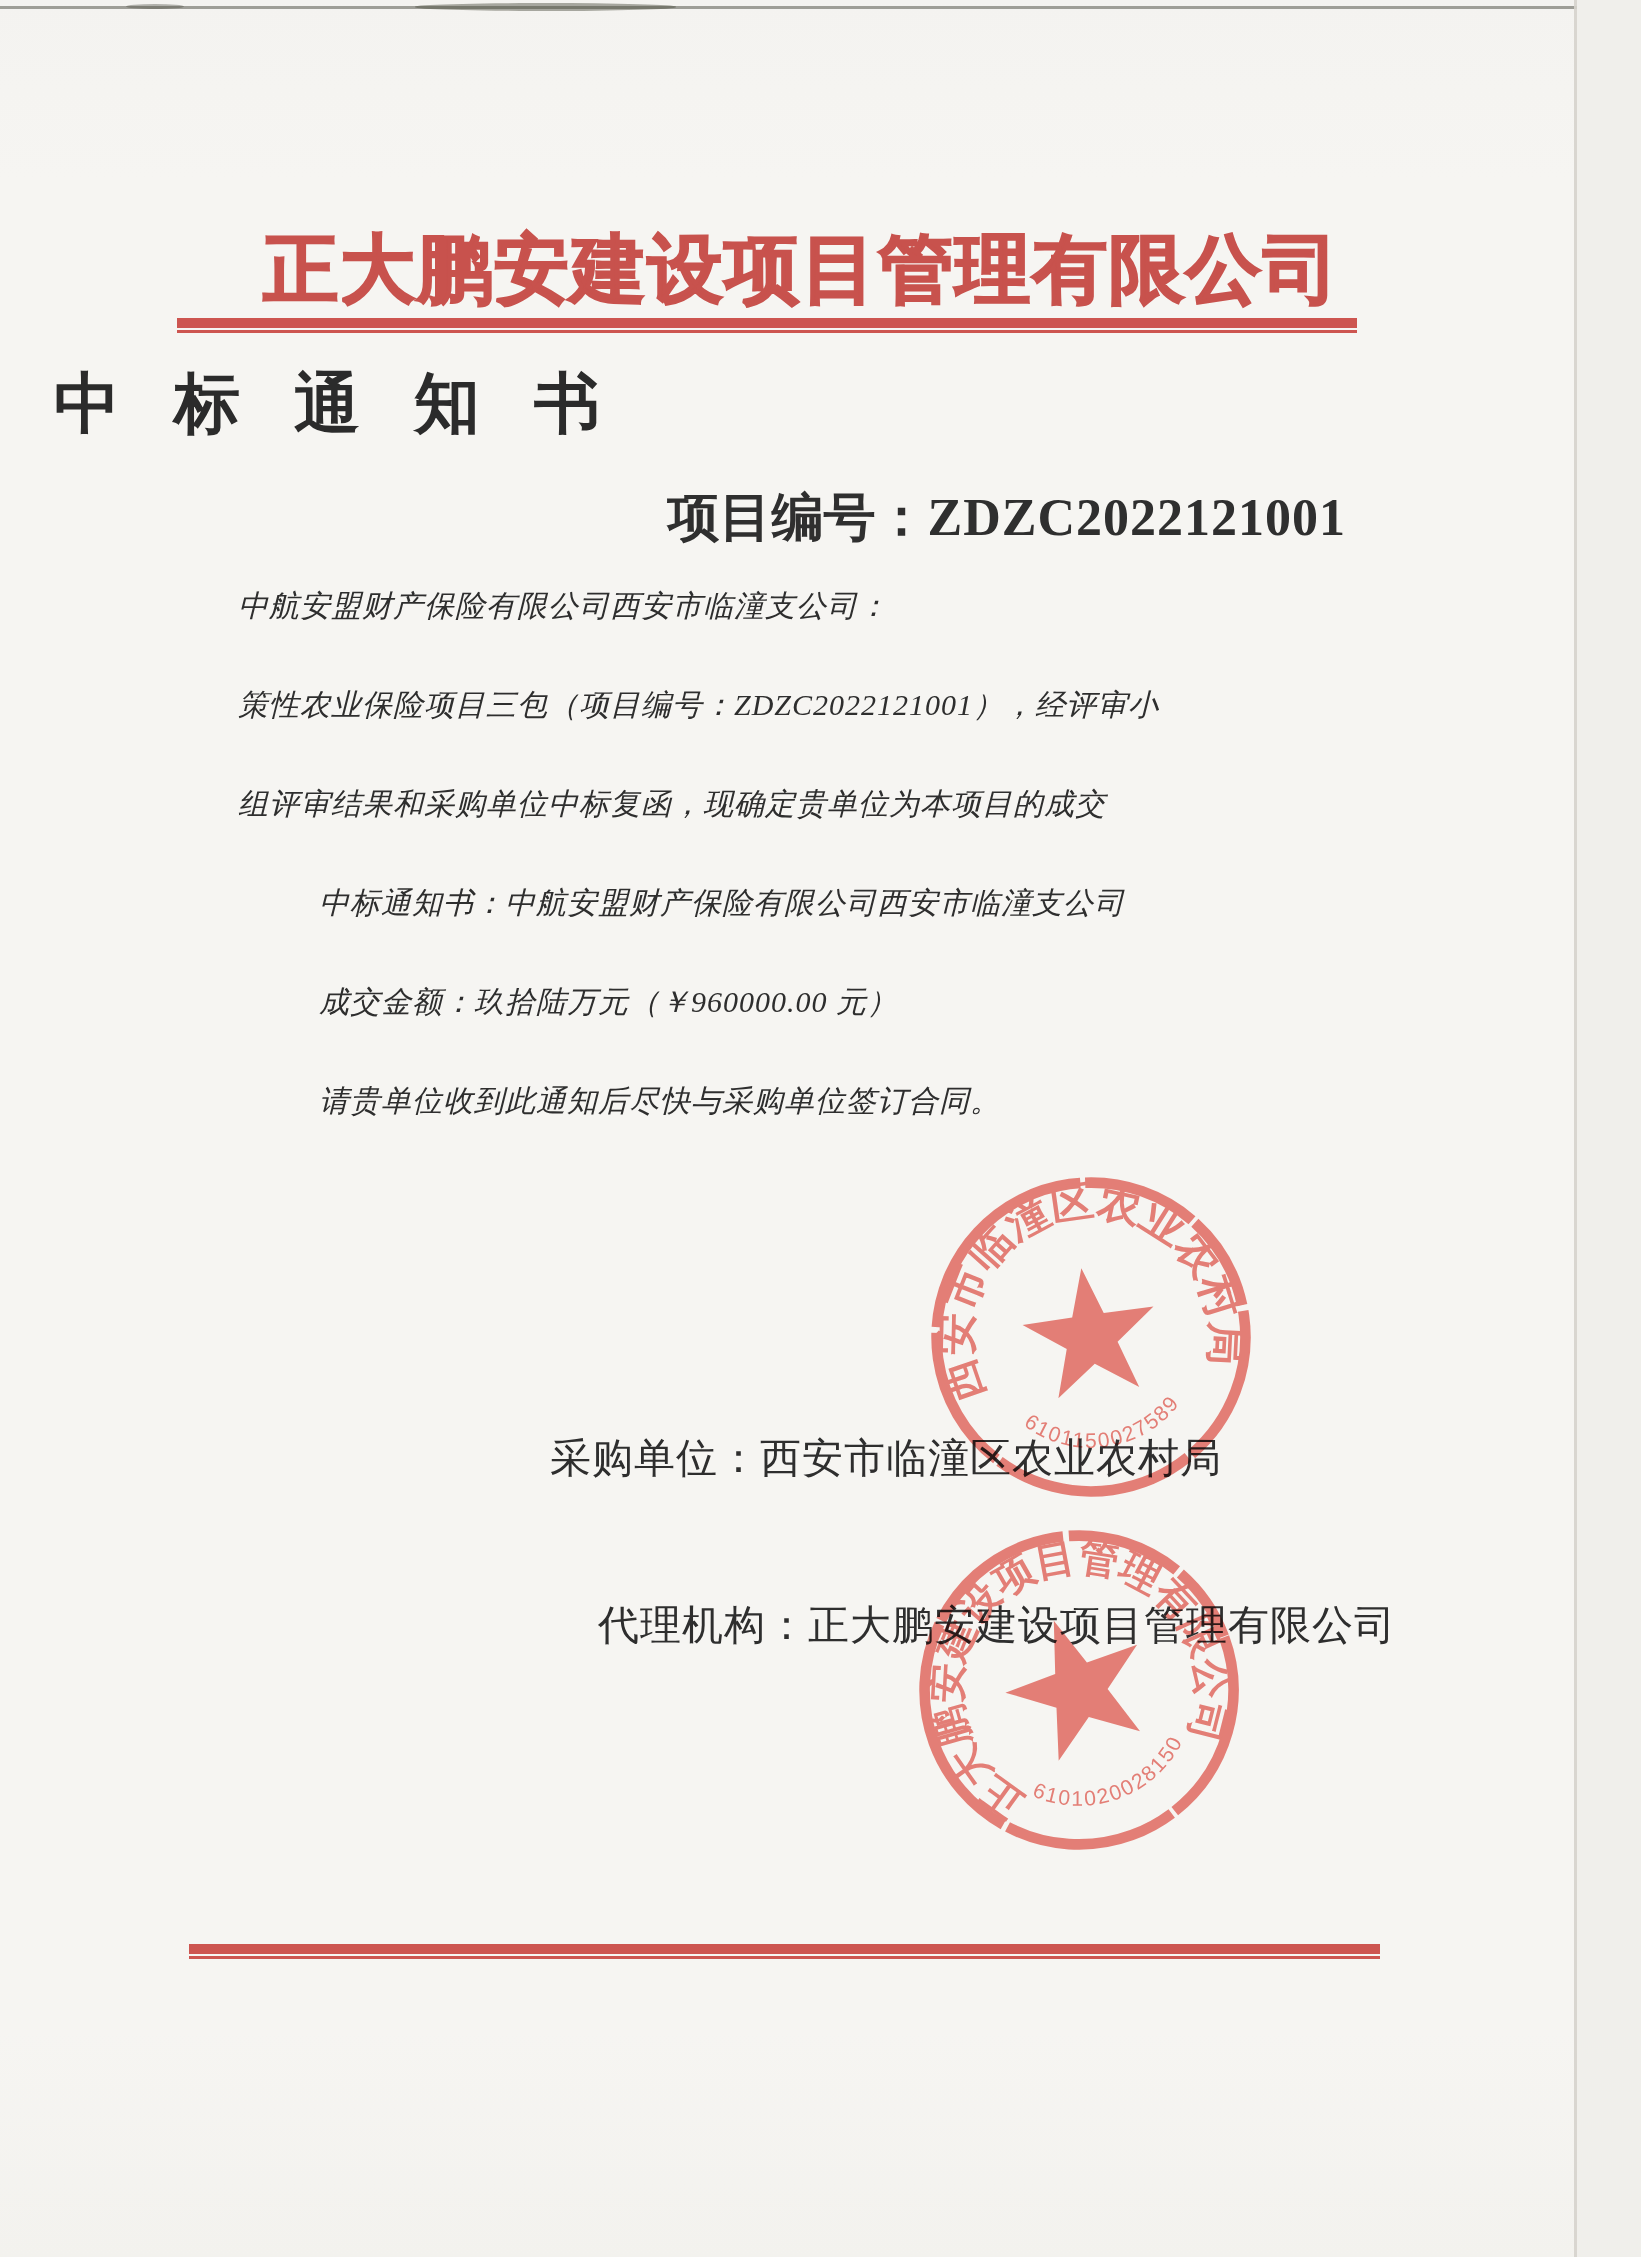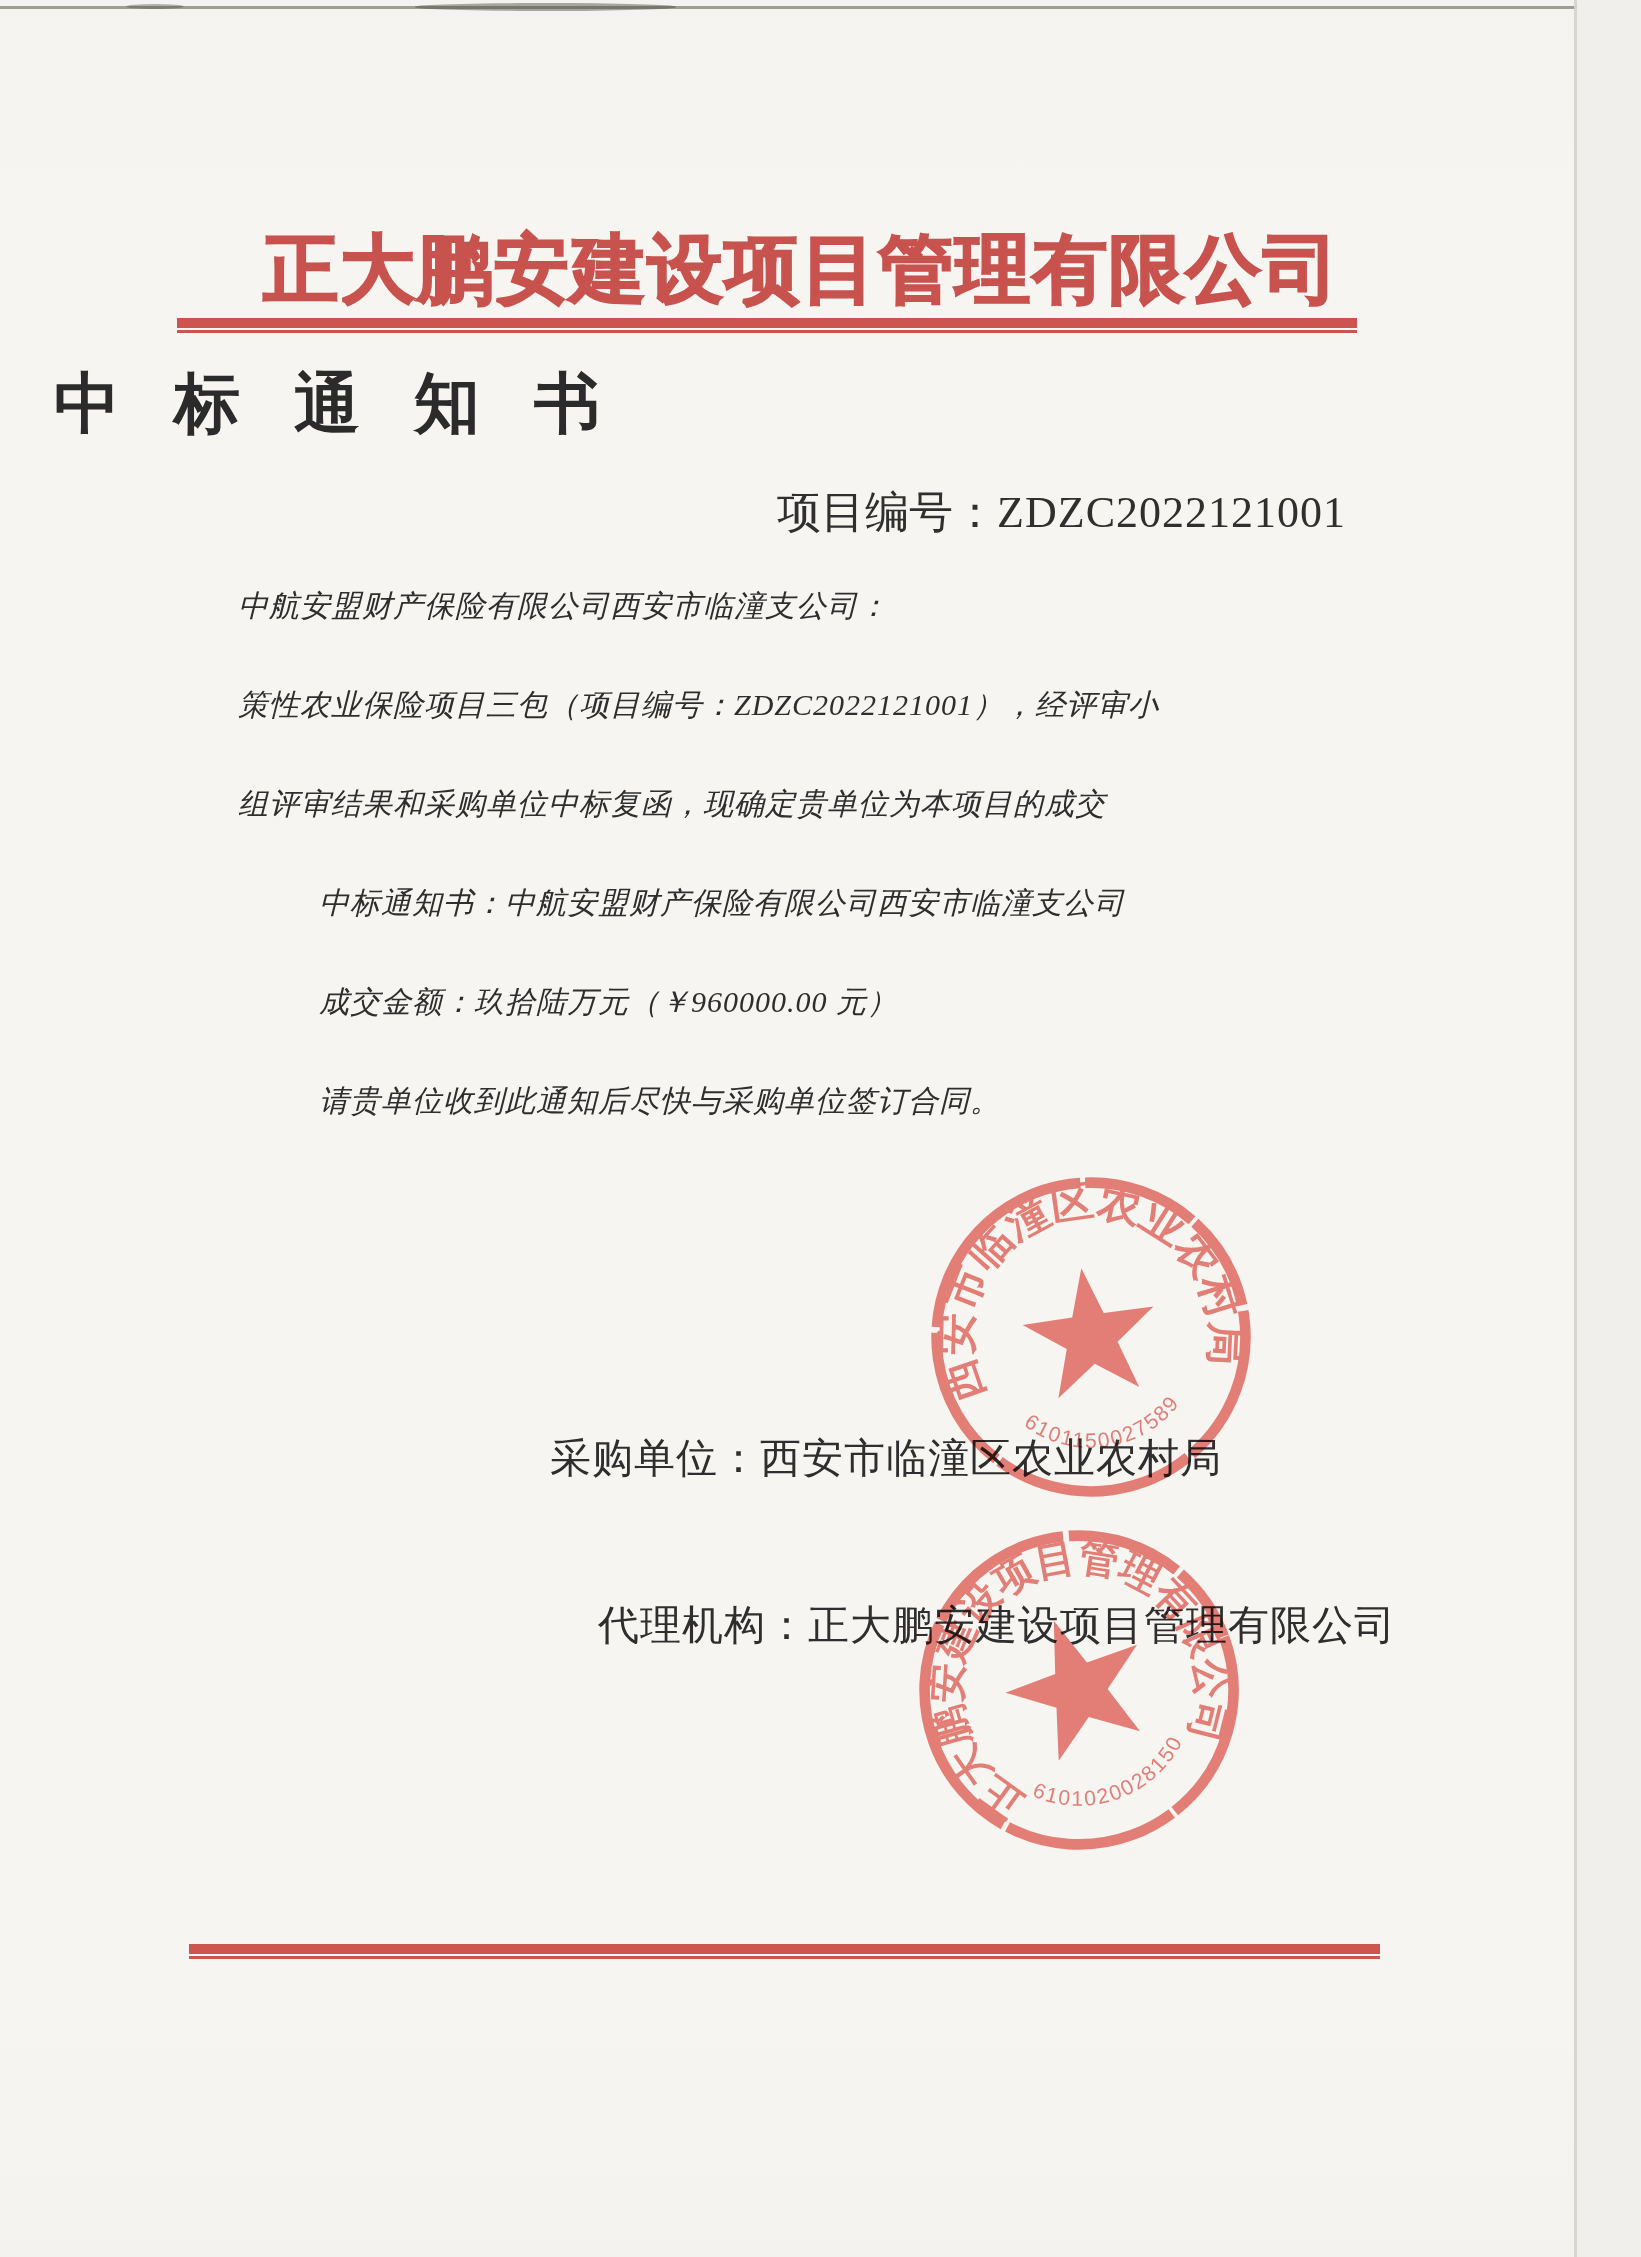--- a/index.html
+++ b/index.html
@@ -39,21 +39,21 @@
     background:linear-gradient(180deg,#cd5550 0 9.7px,rgba(0,0,0,0) 9.7px 11.6px,#cd5550 11.6px 14.5px);
   }
   .doc-title{
     position:absolute;top:359px;left:0;width:1641px;margin:0;
     text-align:left;padding-left:54px;box-sizing:border-box;
     font-family:"Liberation Sans","DejaVu Sans",sans-serif;
     font-size:66px;font-weight:700;letter-spacing:54px;color:#2b2b2b;
   }
   .project-no{
     position:absolute;top:483px;right:295px;
-    font-size:44px;color:#2f2f2f;white-space:nowrap;
+    font-size:52px;color:#2f2f2f;white-space:nowrap;font-weight:bold;
   }
   .project-no .num{font-family:"Liberation Serif","DejaVu Serif",serif;letter-spacing:1px;}
 
   
   .body-block{position:absolute;top:555px;left:234px;width:1149px;}
   .body-block p{
     margin:4px;height:95px;display:flex;align-items:center;
     font-size:30px;color:#2e2e2e;white-space:nowrap;letter-spacing:1px;font-style:italic;
   }
   .body-block p.indent{padding-left:81px;}

